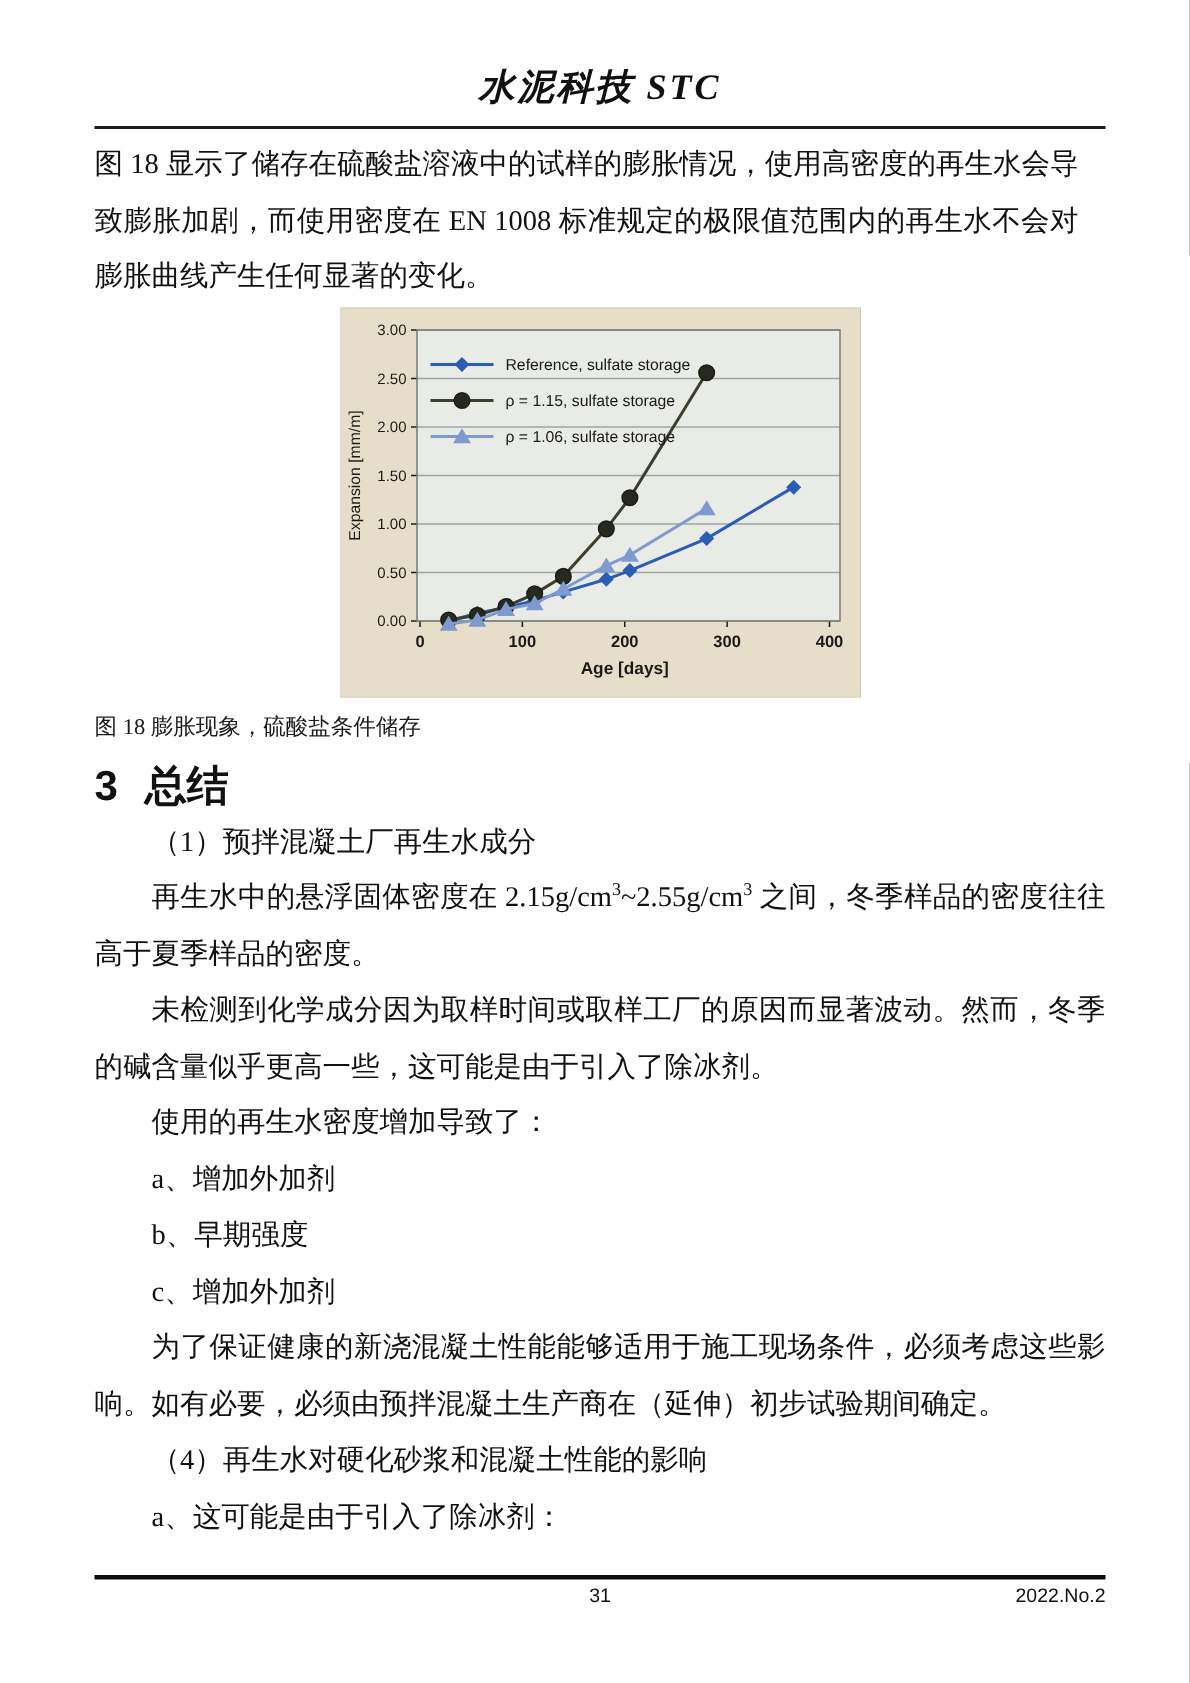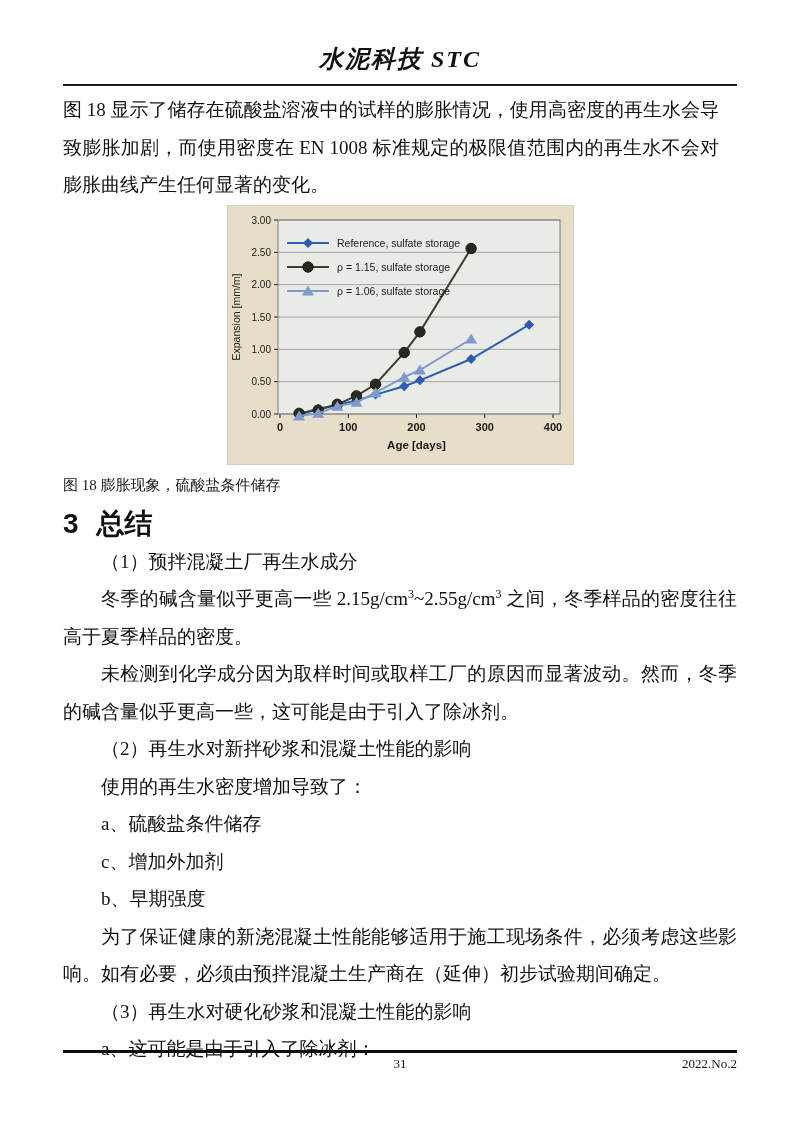--- a/index.html
+++ b/index.html
@@ -61,21 +61,21 @@
   }
   .body-paras sup{
     font-size:12px;
     line-height:0;
     vertical-align:super;
   }
   .footer{
     position:absolute;
     left:63px;right:56px;
     top:1050px;
-    font-family:Liberation Serif, serif;
+    font-family:Liberation Sans, sans-serif;
   }
   .footer-rule{
     border:none;
     border-top:3px solid #0d0d0d;
     margin:0;
   }
   .footer-row{
     position:relative;
     height:20px;
     margin-top:3px;
@@ -178,29 +178,28 @@
         </svg></div>
 
     <div class="figure-caption">图 18 膨胀现象，硫酸盐条件储存</div>
 
     <div class="section-heading">
       <span class="sec-num">3</span><span>总结</span>
     </div>
 
     <div class="body-paras" id="paras">
         <p>（1）预拌混凝土厂再生水成分</p>
-        <p><span>冬季的碱含量似乎更高一些 2.15g/cm</span><sup>3</sup><span>~2.55g/cm</span><sup>3</sup><span> 之间，冬季样品的密度往往高于夏季样品的密度。</span></p>
+        <p><span>再生水中的悬浮固体密度在 2.15g/cm</span><sup>3</sup><span>~2.55g/cm</span><sup>3</sup><span> 之间，冬季样品的密度往往高于夏季样品的密度。</span></p>
         <p>未检测到化学成分因为取样时间或取样工厂的原因而显著波动。然而，冬季的碱含量似乎更高一些，这可能是由于引入了除冰剂。</p>
-        <p>（2）再生水对新拌砂浆和混凝土性能的影响</p>
         <p>使用的再生水密度增加导致了：</p>
-        <p>a、硫酸盐条件储存</p>
+        <p>a、增加外加剂</p>
+        <p>b、早期强度</p>
         <p>c、增加外加剂</p>
-        <p>b、早期强度</p>
         <p>为了保证健康的新浇混凝土性能能够适用于施工现场条件，必须考虑这些影响。如有必要，必须由预拌混凝土生产商在（延伸）初步试验期间确定。</p>
-        <p>（3）再生水对硬化砂浆和混凝土性能的影响</p>
+        <p>（4）再生水对硬化砂浆和混凝土性能的影响</p>
         <p>a、这可能是由于引入了除冰剂：</p>
       </div>
   </div>
 
   <div class="footer">
     <hr class="footer-rule">
     <div class="footer-row">
       <span class="page-num">31</span>
       <span class="issue">2022.No.2</span>
     </div>

